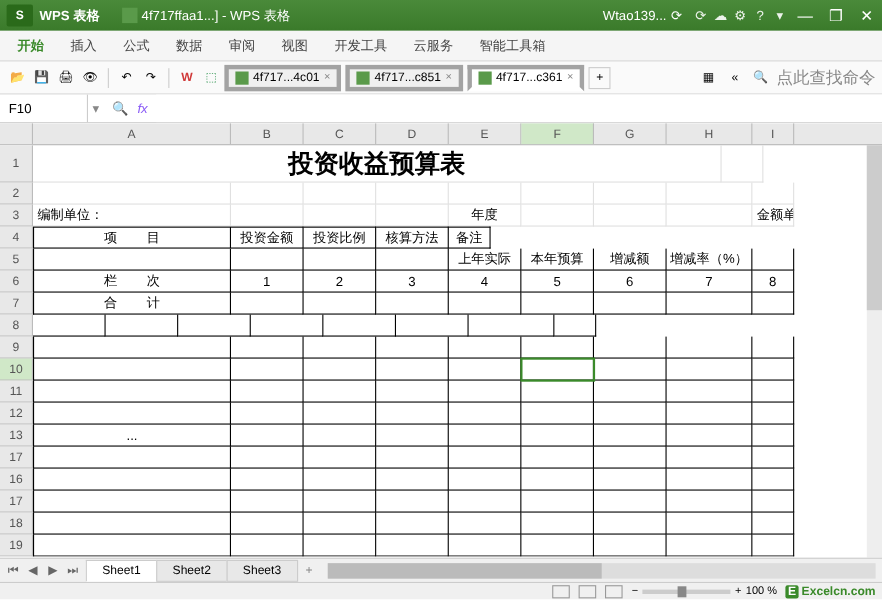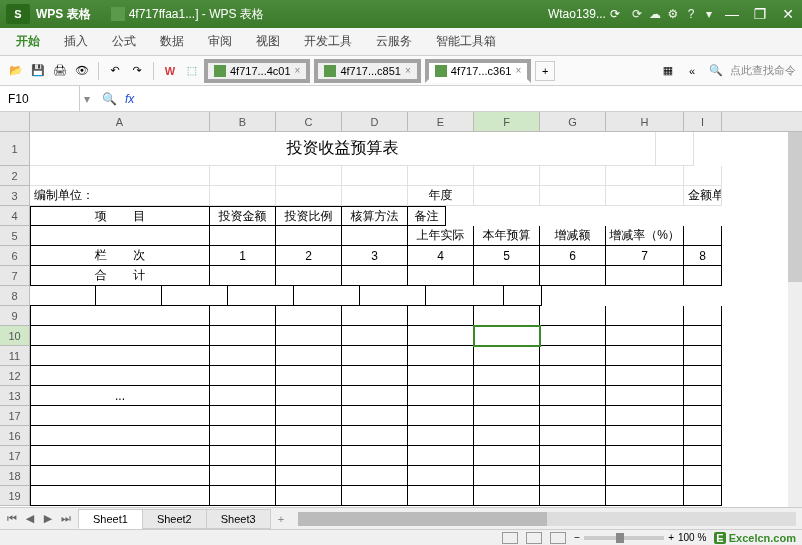--- a/index.html
+++ b/index.html
@@ -21,46 +21,46 @@
 
 .toolbar { height: 30px; background: #fafafa; border-bottom: 1px solid #d0d0d0; display: flex; align-items: center; padding: 0 6px; font-size: 11px; gap: 2px; }
 .toolbar .tbtn { width: 20px; height: 20px; display: flex; align-items: center; justify-content: center; cursor: pointer; }
 .toolbar .sep { width: 1px; height: 18px; background: #ccc; margin: 0 4px; }
 .toolbar .tab { display: flex; align-items: center; padding: 2px 6px; border: 4px solid #a3a3a3; background: #f0f0f0; margin-right: 2px; font-size: 11px; gap: 4px; cursor: pointer; }
 .toolbar .tab.active { background: #fff; border-bottom-color: #fff; }
 .toolbar .tab .tabicon { width: 12px; height: 12px; background: #5a9a4a; }
 .toolbar .tab .close { font-size: 10px; color: #888; }
 .toolbar .spacer { flex: 1; }
 .toolbar .right-tools { display: flex; align-items: center; gap: 4px; }
-.toolbar .search-hint { color: #888; font-size: 11px; }
+.toolbar .search-hint { color: #888; font-size: 15px; }
 
 .formulabar { height: 26px; background: #fff; border-bottom: 1px solid #d0d0d0; display: flex; align-items: center; font-size: 12px; }
 .formulabar .cellref { width: 80px; padding: 0 8px; border-right: 1px solid #ccc; height: 100%; display: flex; align-items: center; }
 .formulabar .dropdown { width: 14px; text-align: center; color: #888; cursor: pointer; }
 .formulabar .fx-tools { display: flex; align-items: center; gap: 8px; padding: 0 8px; }
-.formulabar .fx { font-style: italic; color: #1d4ed8; }
+.formulabar .fx { font-style: italic; color: #8b5cf6; }
 .formulabar .formula-input { flex: 1; padding: 0 6px; height: 100%; border: none; outline: none; }
 
 .sheet-area { position: relative; height: 410px; overflow: hidden; background: #fff; }
 .colheaders { display: flex; height: 20px; background: #e8e8e8; border-bottom: 1px solid #bbb; }
 .corner { width: 30px; border-right: 1px solid #bbb; background: #e8e8e8; }
 .colh { border-right: 1px solid #bbb; display: flex; align-items: center; justify-content: center; font-size: 11px; color: #555; cursor: pointer; }
 .colh.sel { background: #d0e8c8; }
 .rows { overflow: hidden; }
 .row { display: flex; height: 20px; }
 .rowh { width: 30px; border-right: 1px solid #bbb; border-bottom: 1px solid #bbb; background: #e8e8e8; display: flex; align-items: center; justify-content: center; font-size: 11px; color: #555; cursor: pointer; }
 .rowh.sel { background: #d0e8c8; }
 .cell { border-right: 1px solid #e0e0e0; border-bottom: 1px solid #e0e0e0; display: flex; align-items: center; padding: 0 4px; font-size: 12px; overflow: hidden; white-space: nowrap; }
 .cell.bordered { border-right: 1px solid #000; border-bottom: 1px solid #000; }
 .cell.btop { border-top: 1px solid #000; }
 .cell.bleft { border-left: 1px solid #000; }
 .cell.center { justify-content: center; }
 .cell.selected { outline: 2px solid #3a8a2a; outline-offset: -1px; z-index: 5; position: relative; }
 .row.title { height: 34px; }
-.row.title .cell { font-size: 16px; font-weight: normal; }
+.row.title .cell { font-size: 23px; font-weight: bold; }
 
 .sheettabs { position: absolute; bottom: 16px; left: 0; right: 0; height: 22px; background: #f0f0f0; border-top: 1px solid #ccc; display: flex; align-items: center; font-size: 11px; }
 .sheettabs .nav { display: flex; padding: 0 4px; gap: 2px; }
 .sheettabs .navbtn { width: 16px; height: 16px; display: flex; align-items: center; justify-content: center; cursor: pointer; color: #666; }
 .sheettabs .tab { padding: 3px 14px; border: 1px solid #ccc; background: #e8e8e8; cursor: pointer; margin-right: -1px; text-align: center; }
 .sheettabs .tab.active { background: #fff; border-bottom-color: #fff; }
 .sheettabs .addtab { padding: 3px 8px; cursor: pointer; color: #888; }
 .sheettabs .hscroll { flex: 1; margin: 0 6px; height: 14px; background: #ddd; position: relative; }
 .sheettabs .hscroll .thumb { position: absolute; left: 0; width: 50%; height: 100%; background: #bbb; }
 

